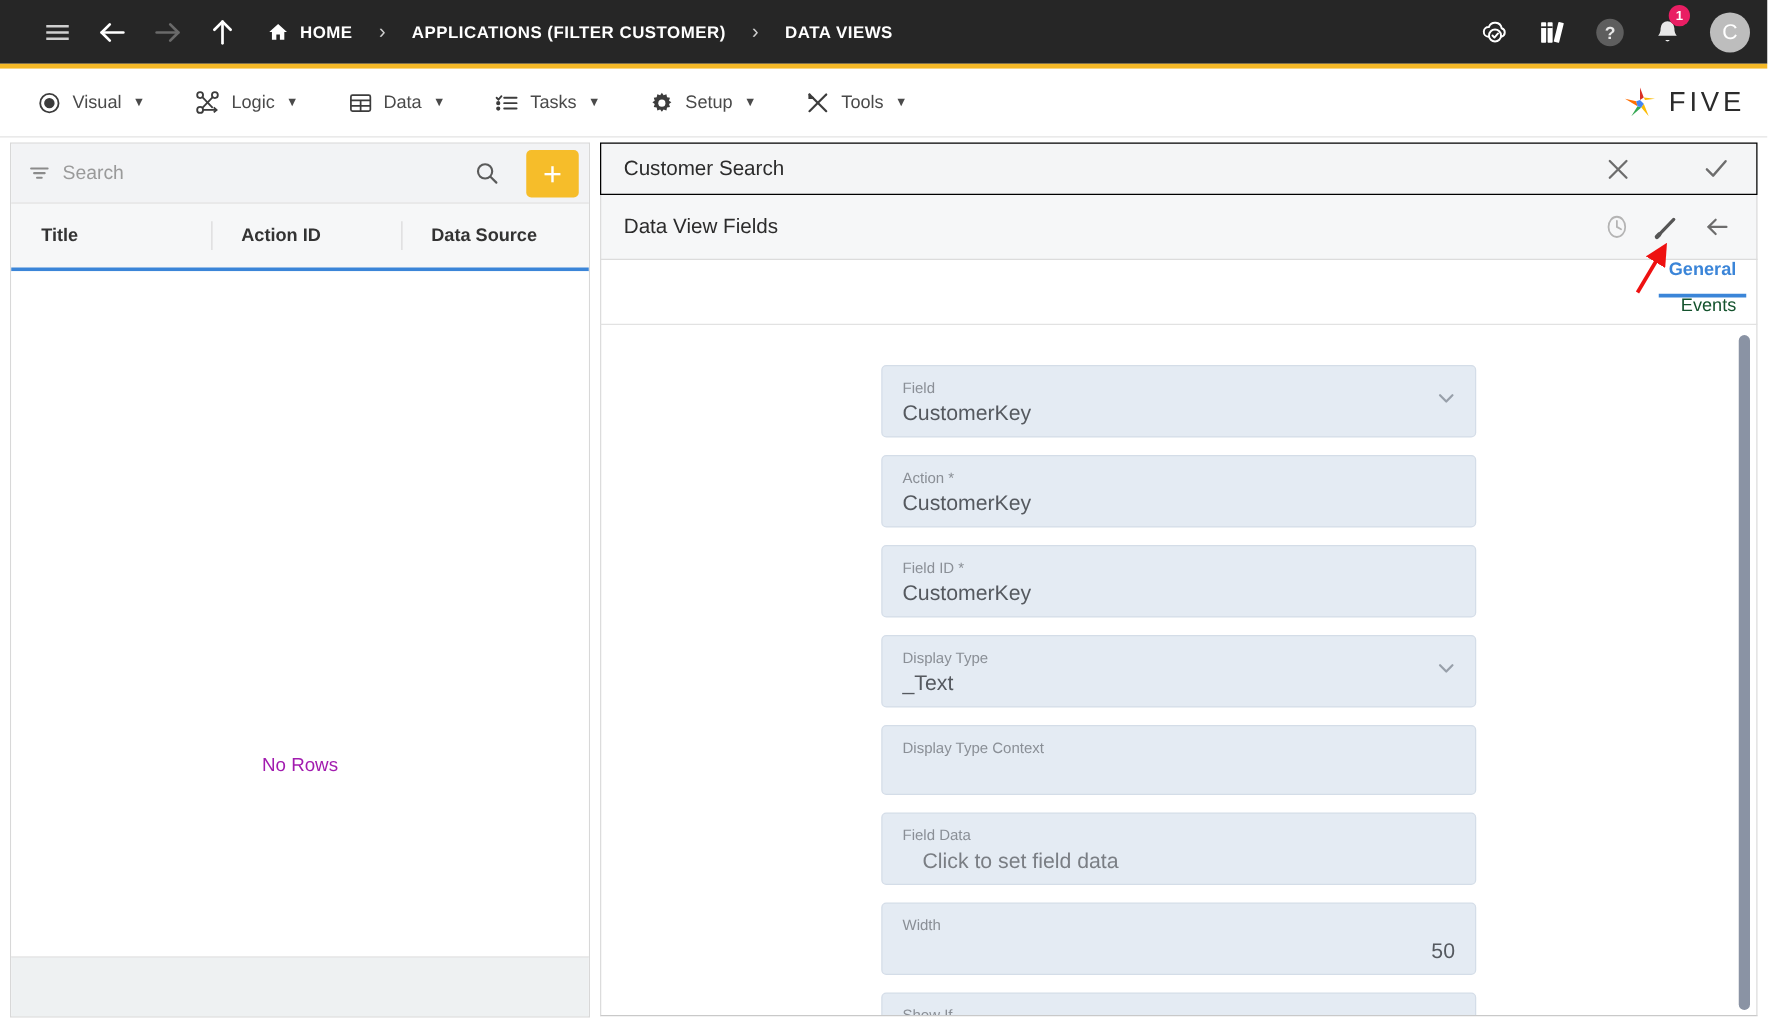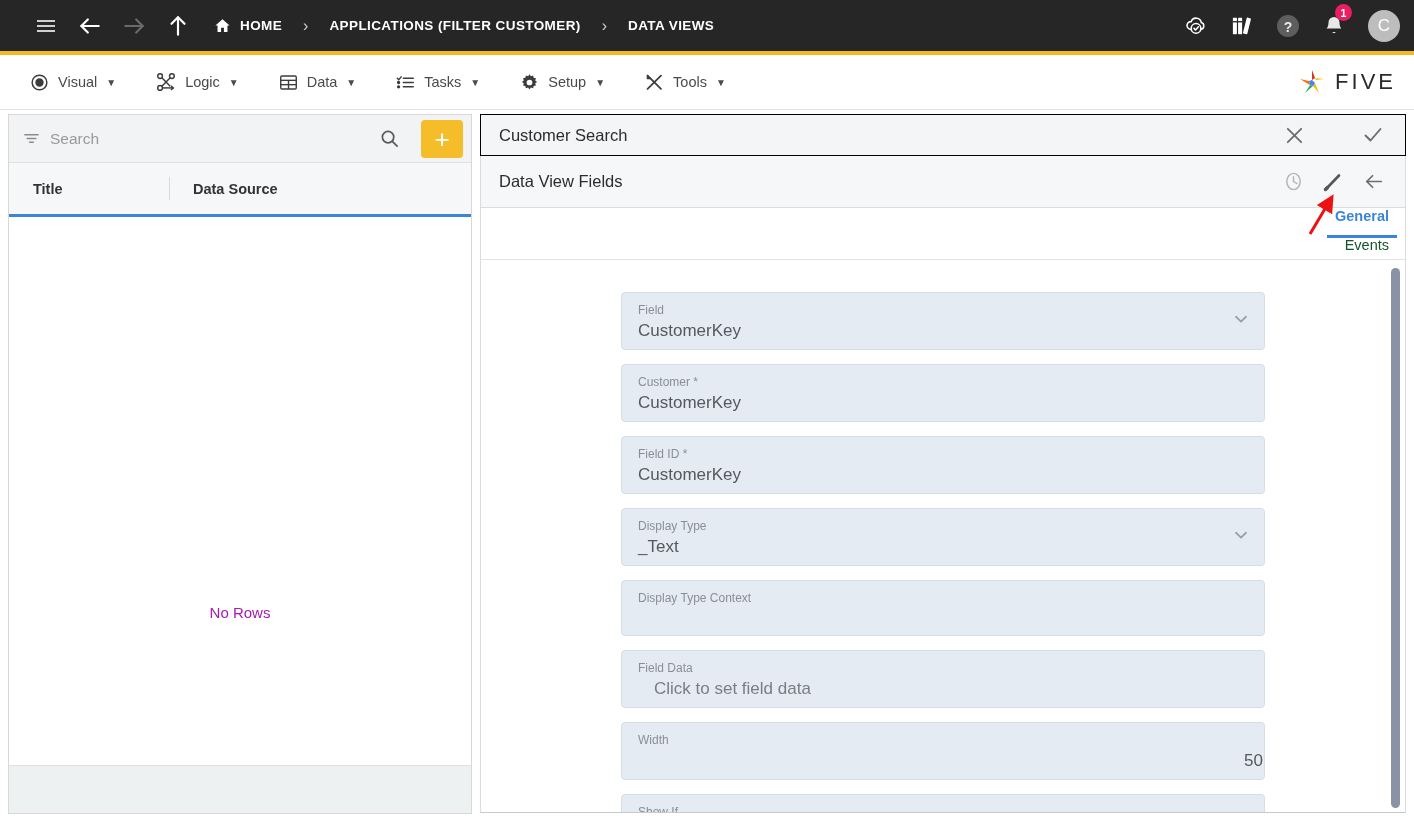--- a/index.html
+++ b/index.html
@@ -153,23 +153,23 @@
   .tab.active::after {
     content:""; position:absolute; left:8px; right:8px; bottom:-1px; height:3px; background:#3b85d8;
   }
   .form-area {
     position:relative; height:553px; background:#fff;
     border-left:1px solid #dcdcdc; border-right:1px solid #dcdcdc; border-bottom:1px solid #c9c9c9;
     overflow:hidden;
   }
   .form-inner { padding-top:32px; }
   .field {
-    width:644px; margin:0 auto 14px auto;
+    width:476px; margin:0 auto 14px auto;
     background:#e4ebf3; border:1px solid #d4dde8; border-radius:4px;
-    position:relative; padding:10px 1px 0 16px;
+    position:relative; padding:10px 16px 0 16px;
   }
   .field.h58 { height:58px; }
   .field.h56 { height:56px; }
   .field-label { font-size:12px; color:#8a8f96; line-height:14px; }
   .field-value {
     font-size:17px; color:#55595f; line-height:26px; margin-top:1px;
   }
   .field-value.right { text-align:right; }
   .field-value.ph { color:#7a7e84;margin-left:16px; }
   .chevron {
@@ -378,20 +378,21 @@
         <svg width="19" height="19" viewBox="0 0 20 20" fill="none" stroke="#5a5a5a" stroke-width="1.8" stroke-linecap="round">
           <circle cx="8.5" cy="8.5" r="6"></circle>
             <line x1="13" y1="13" x2="18" y2="18"></line>
         </svg>
       </span>
       <div class="add-btn">+</div>
     </div>
 
     <div class="grid-head">
       <div class="gh-cell gh-title">Title</div>
+      <div class="gh-cell gh-action">Action ID</div>
       <div class="gh-cell gh-source">Data Source</div>
     </div>
 
     <div class="grid-body">
       <div class="no-rows">No Rows</div>
     </div>
 
     <div class="grid-footer"></div>
   </div>
 
@@ -446,21 +447,21 @@
           <div class="field-label">Field</div>
           <div class="field-value">CustomerKey</div>
           <span class="chevron">
             <svg width="18" height="18" viewBox="0 0 20 20" fill="none" stroke="#98a0aa" stroke-width="2" stroke-linecap="round" stroke-linejoin="round">
               <polyline points="4.5,7.5 10,13 15.5,7.5"></polyline>
             </svg>
           </span>
         </div>
 
         <div class="field h58">
-          <div class="field-label">Customer *</div>
+          <div class="field-label">Action *</div>
           <div class="field-value">CustomerKey</div>
         </div>
 
         <div class="field h58">
           <div class="field-label">Field ID *</div>
           <div class="field-value">CustomerKey</div>
         </div>
 
         <div class="field h58">
           <div class="field-label">Display Type</div>

